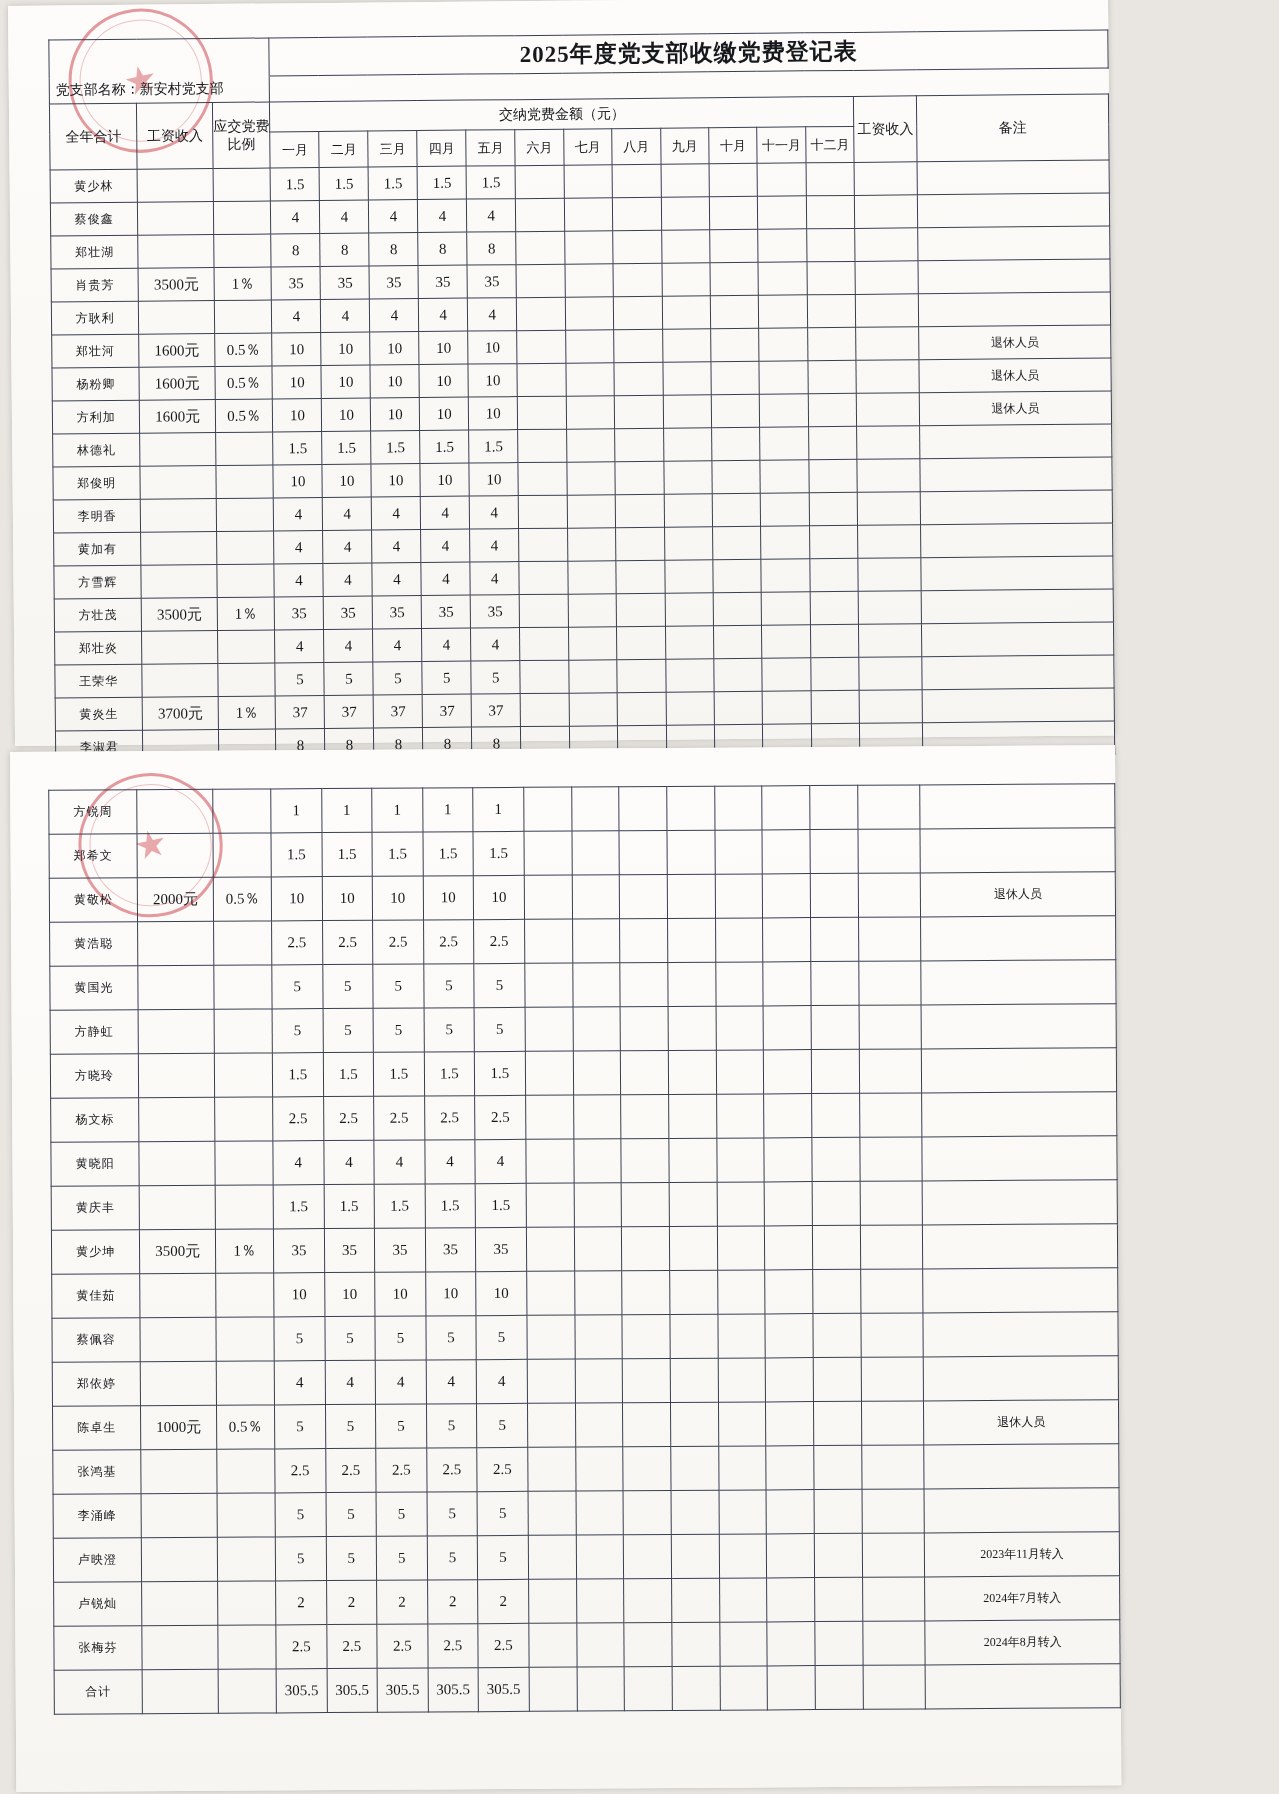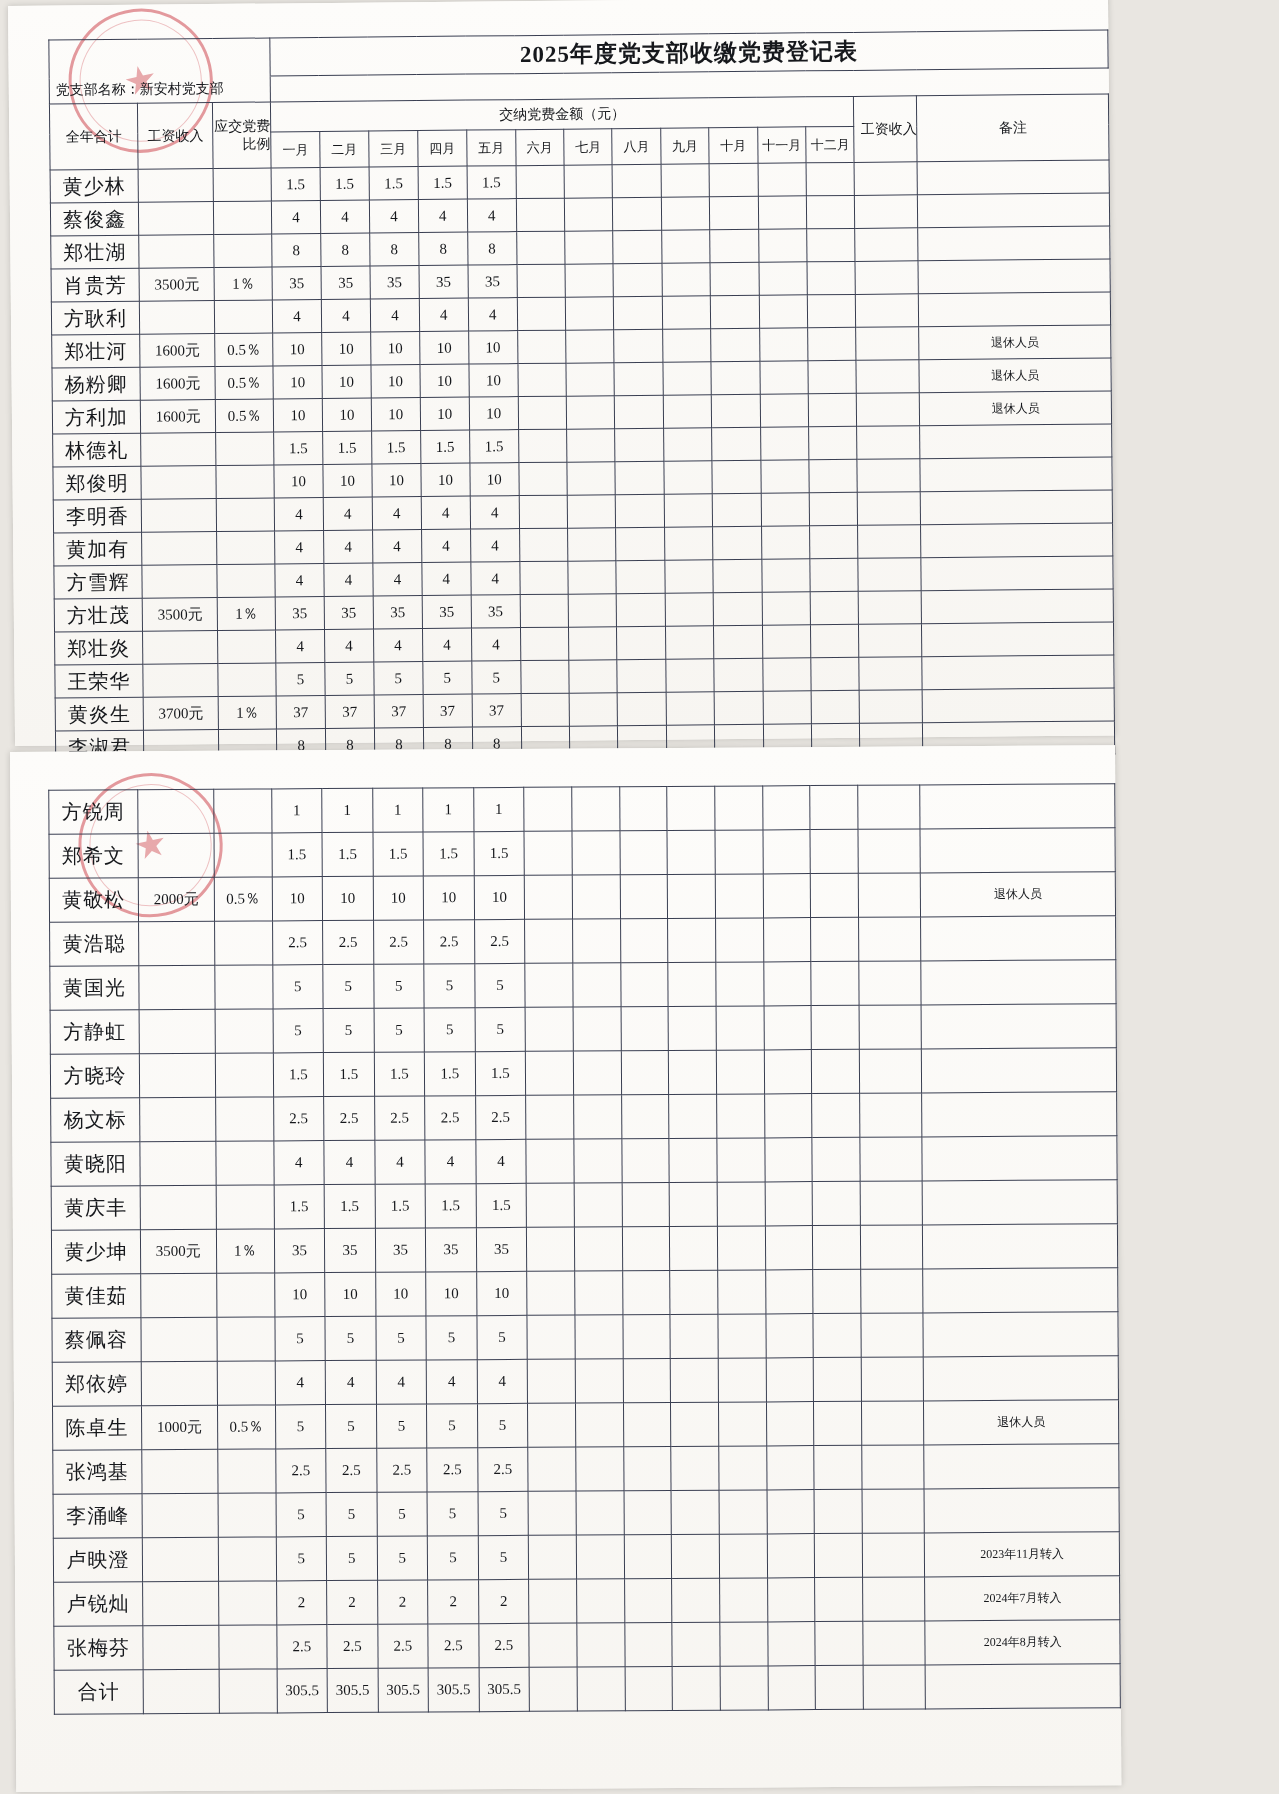--- a/index.html
+++ b/index.html
@@ -41,23 +41,23 @@
     text-align:center;
     vertical-align:middle;
     font-size:14px;
     padding:0;
     background:transparent;
   }
   .title{
     font-size:23px;font-weight:bold;letter-spacing:1px;
     font-family:"Liberation Serif","DejaVu Serif",serif;
   }
-  .name-cell{font-size:20px;letter-spacing:1px;}
+  .name-cell{font-size:12px;letter-spacing:1px;}
   .num{font-family:"Liberation Serif","DejaVu Serif",serif;font-size:15px;}
-  .small{font-size:12px;text-align:right;}
+  .small{font-size:12px;}
   .remark{font-size:12px;}
   .vert{
     font-size:13px;line-height:1.05;
   }
   .hdr{font-size:14px;}
   
   .stamp{
     position:absolute;
     width:138px;height:138px;
     border:3px solid #cf4a52;

